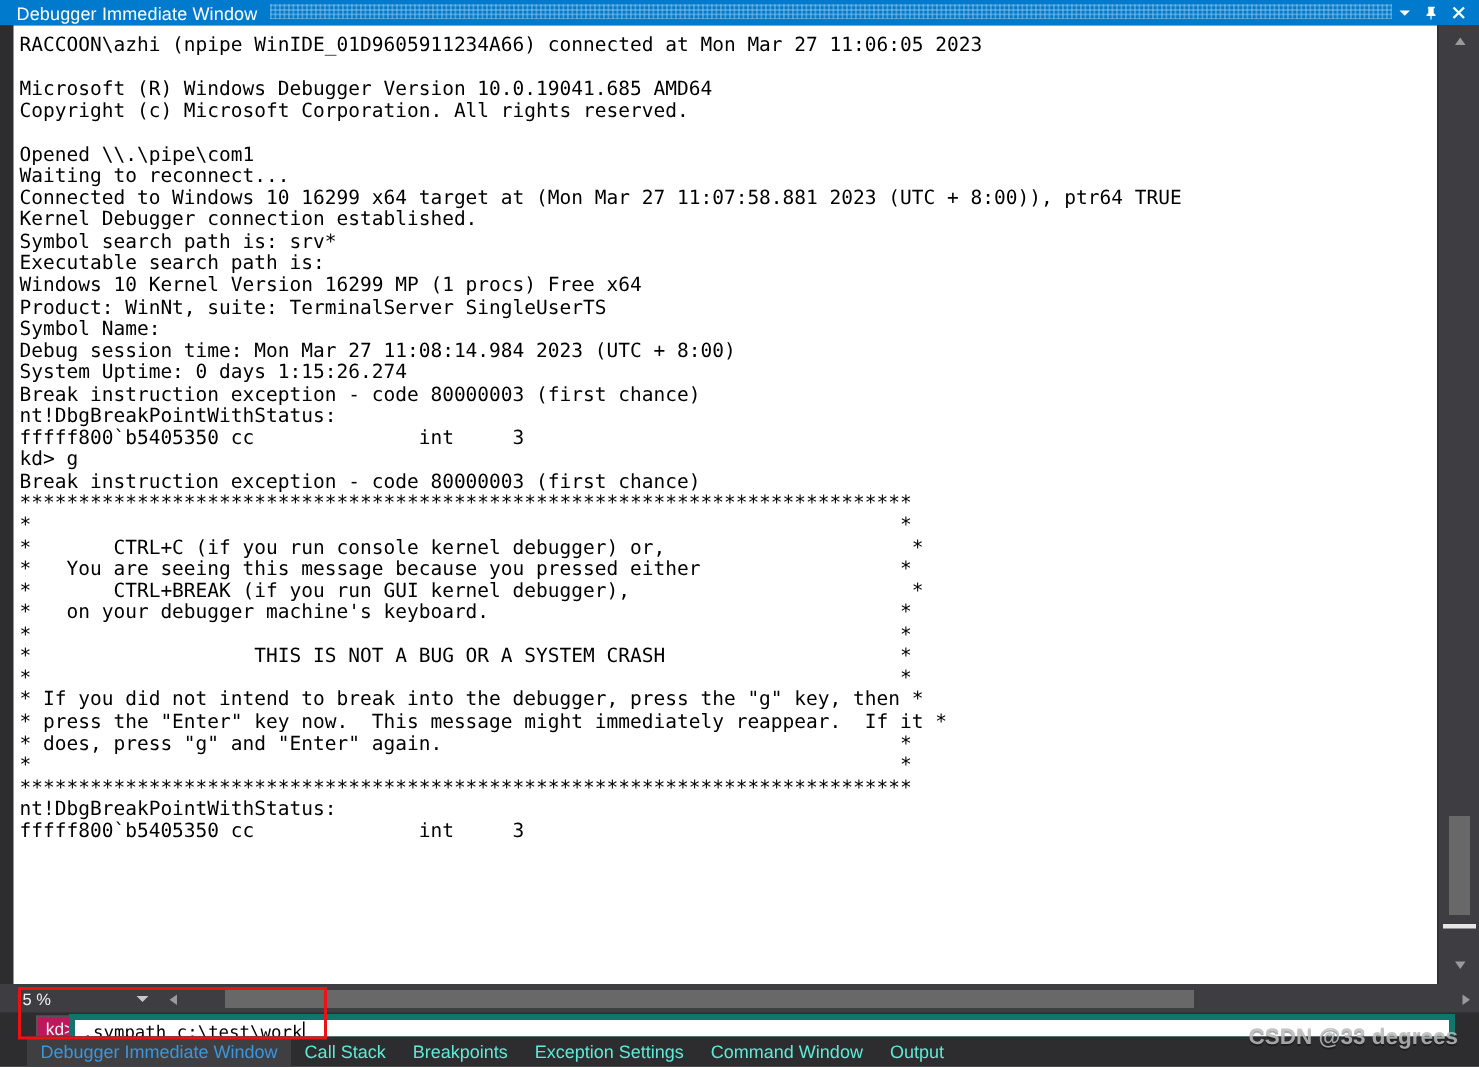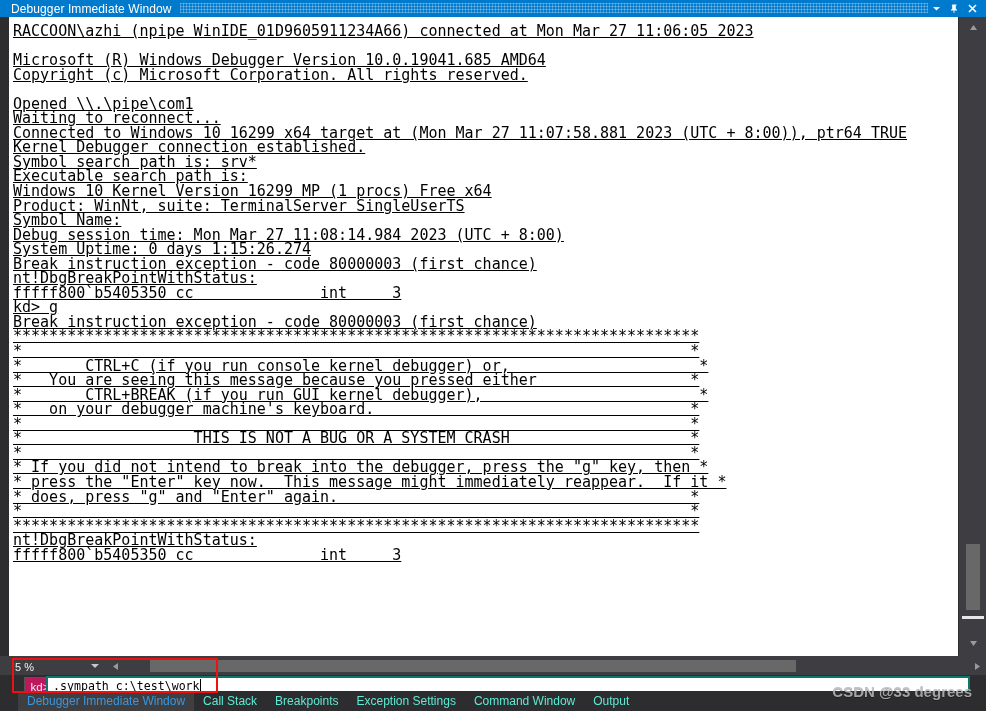--- a/index.html
+++ b/index.html
@@ -94,27 +94,26 @@
     top: 0;
     width: 949px;
     height: 639px;
     background: #ffffff;
     overflow: hidden;
     padding: 7px 0 0 4px;
     box-sizing: border-box;
   }
   .console-line {
     font-family: "DejaVu Sans Mono", "Liberation Mono", monospace;
-    font-size: 15px;
+    font-size: 13px;
     line-height: 14.55px;
     color: #000000;
     white-space: pre;
     letter-spacing: 0px;
     height: 14.55px;
-    text-decoration: underline;
   }
 
   
   .vscroll {
     position: absolute;
     right: 0;
     top: 17px;
     width: 28px;
     height: 639px;
     background: #3e3e42;
@@ -239,21 +238,21 @@
     border: 1px solid #555;
     box-sizing: border-box;
   }
   .cmd-input {
     position: absolute;
     left: 46px;
     top: 1px;
     width: 924px;
     height: 19px;
     background: #ffffff;
-    border: 2px solid #0f766e;
+    border: 4px solid #0f766e;
     box-sizing: border-box;
     color: #000000;
     font-family: "DejaVu Sans Mono", "Liberation Mono", monospace;
     font-size: 11.6px;
     line-height: 17px;
     padding-left: 5px;
     white-space: pre;
     overflow: hidden;
   }
   .caret {

